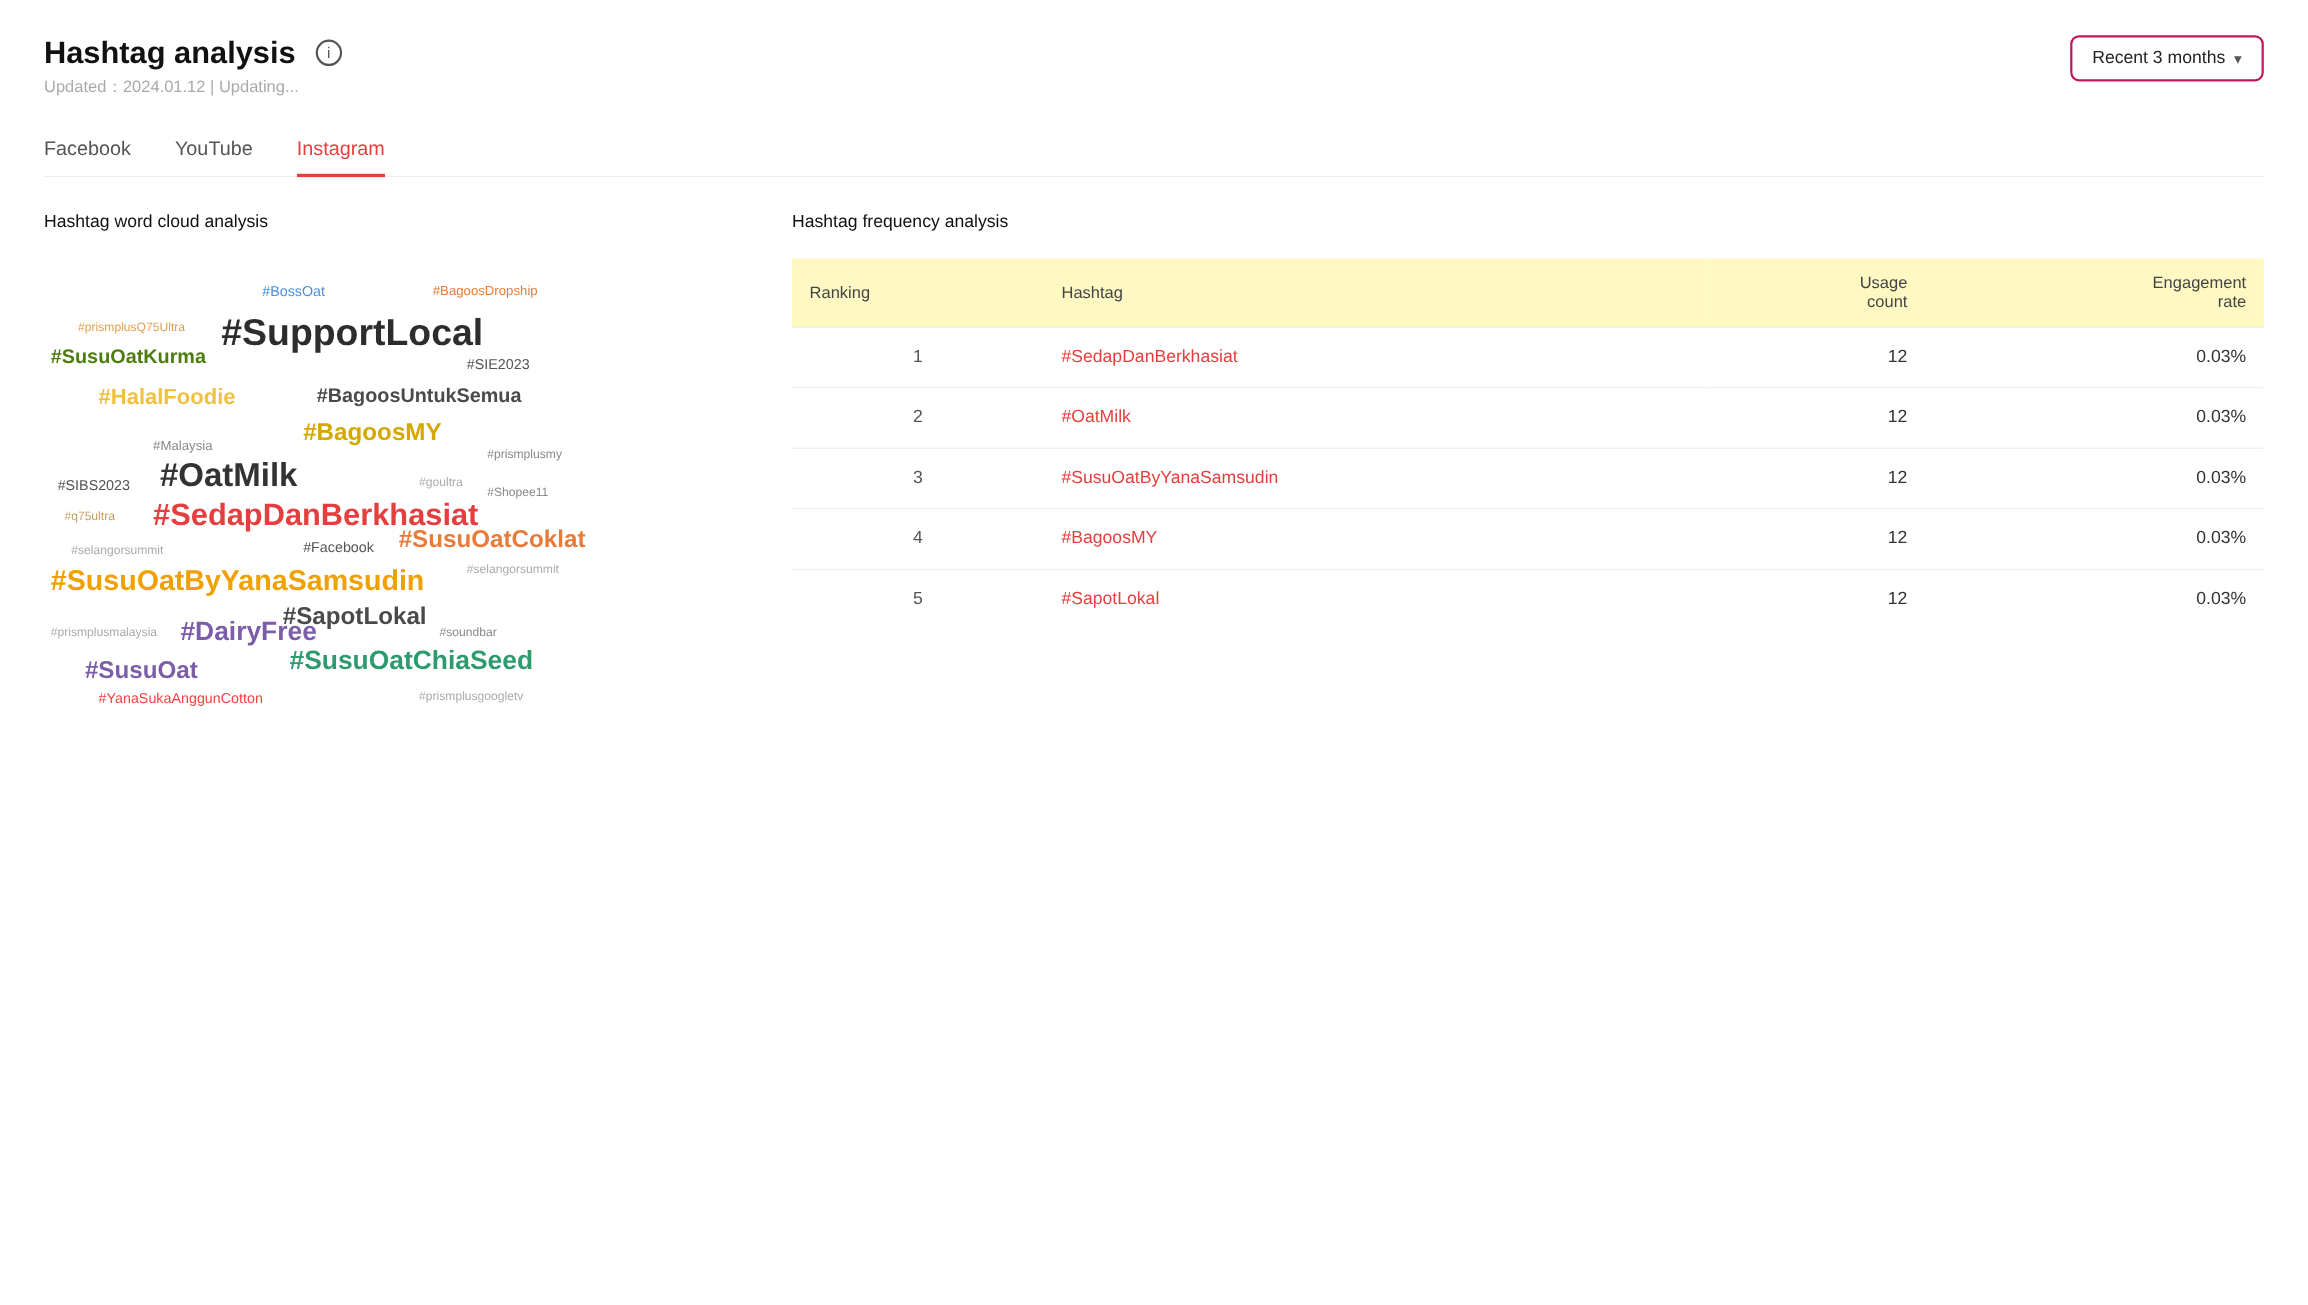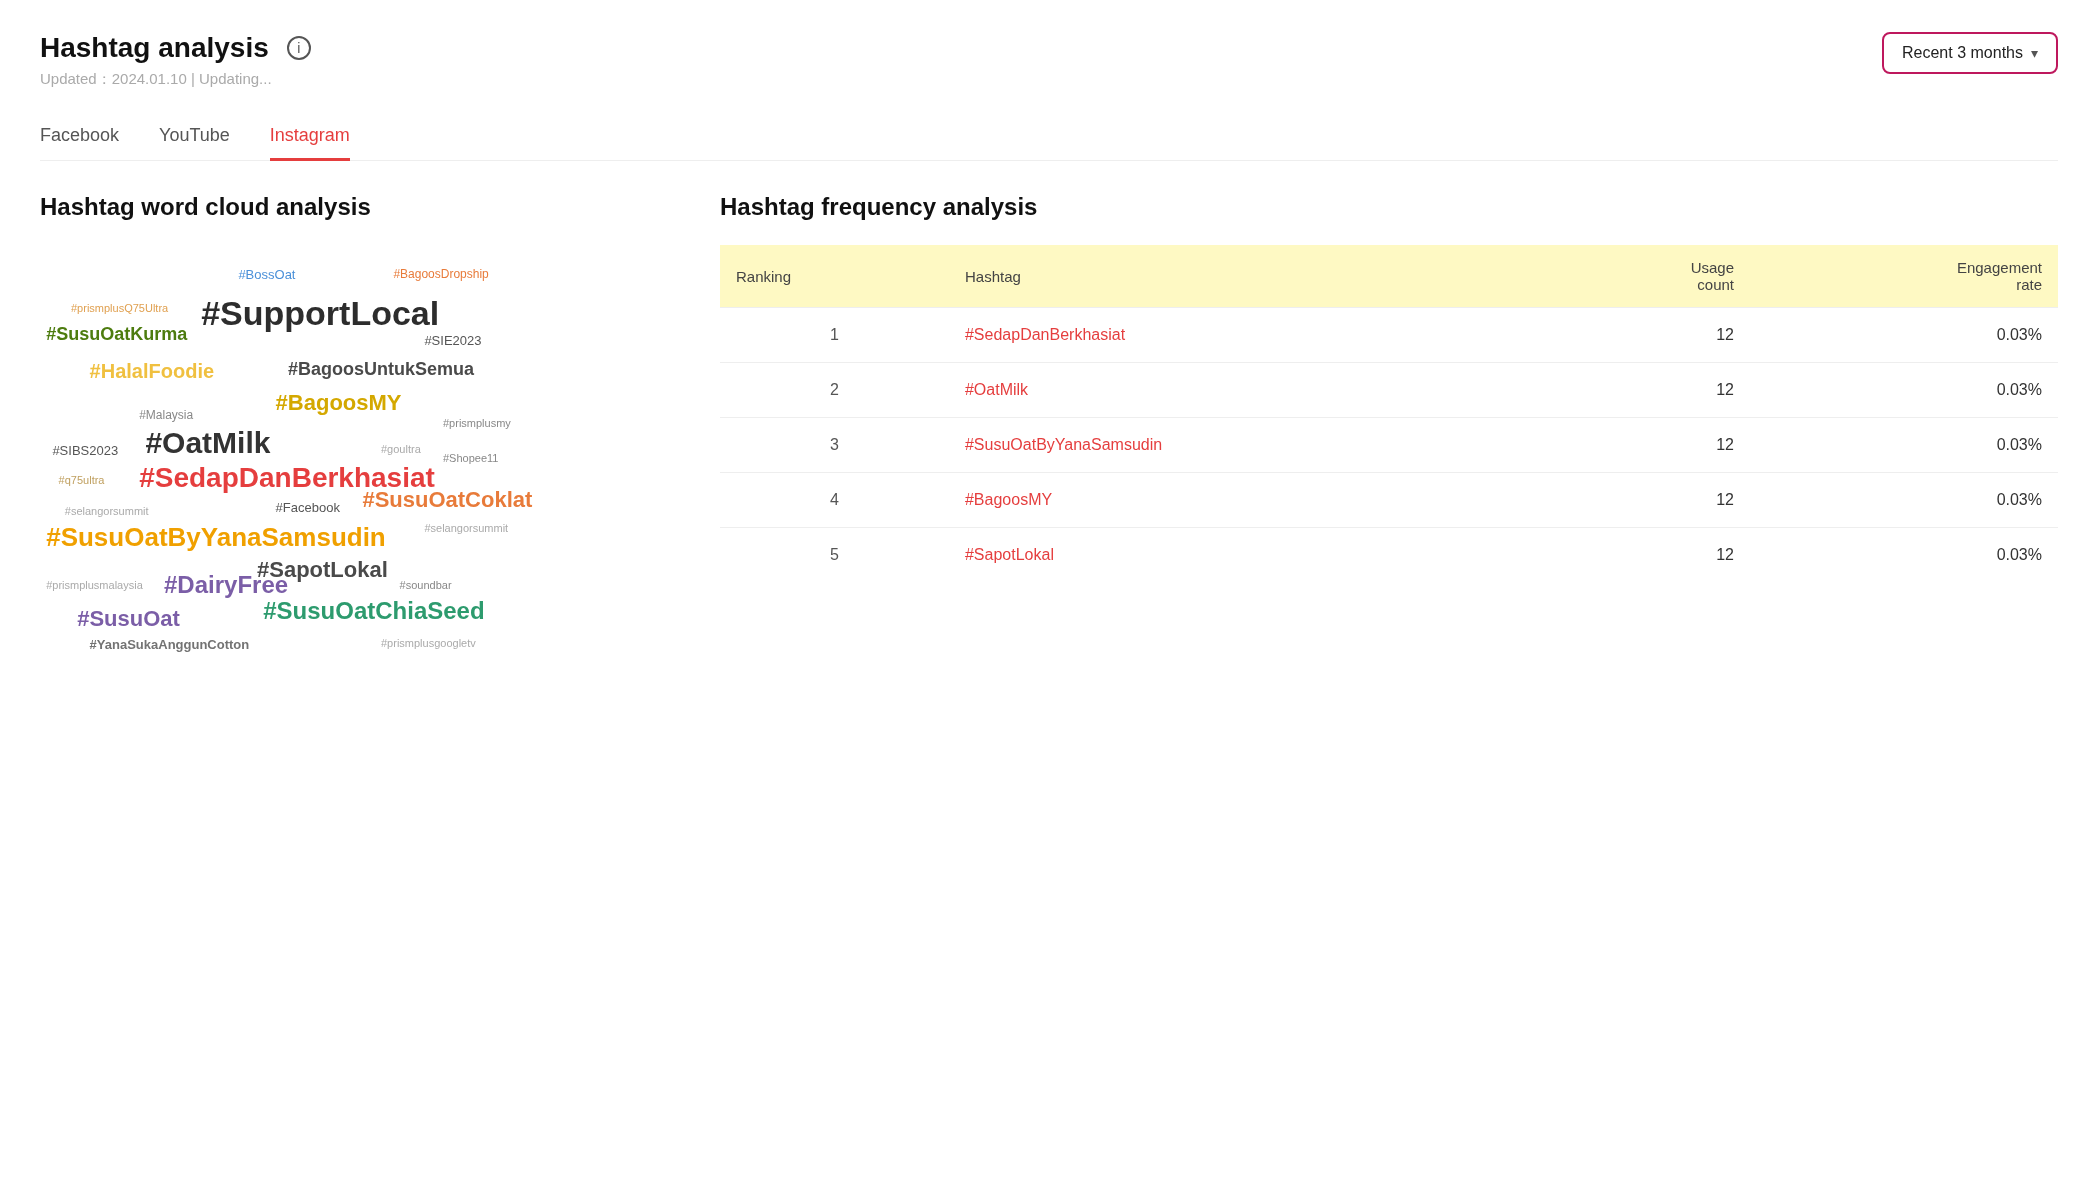--- a/index.html
+++ b/index.html
@@ -97,22 +97,22 @@
     .left-panel {
       flex: 1;
       max-width: 620px;
     }
 
     .right-panel {
       flex: 1;
     }
 
     .section-title {
-      font-size: 24px;
-      font-weight: 700;
+      font-size: 16px;
+      font-weight: 400;
       margin-bottom: 24px;
       color: #111;
     }
 
     
     .word-cloud {
       position: relative;
       height: 440px;
       width: 100%;
     }
@@ -172,21 +172,21 @@
   </style>
 </head>
 <body>
 
 <div class="header">
   <div>
     <div class="title-row">
       <h1 class="page-title">Hashtag analysis</h1>
       <span class="info-icon">i</span>
     </div>
-    <div class="updated-text">Updated：2024.01.10 | Updating...</div>
+    <div class="updated-text">Updated：2024.01.12 | Updating...</div>
   </div>
   <button class="date-filter">
     <span>Recent 3 months</span>
     <span class="chevron">▾</span>
   </button>
 </div>
 
 <div class="tabs">
   <div class="tab">Facebook</div>
   <div class="tab">YouTube</div>
@@ -218,21 +218,21 @@
         <span class="cloud-word" style="font-size: 13px; color: rgb(85, 85, 85); top: 58%; left: 38%; font-weight: 400;">#Facebook</span>
         <span class="cloud-word" style="font-size: 22px; color: rgb(232, 123, 58); top: 55%; left: 52%; font-weight: 600;">#SusuOatCoklat</span>
         <span class="cloud-word" style="font-size: 26px; color: rgb(240, 160, 0); top: 63%; left: 1%; font-weight: 700;">#SusuOatByYanaSamsudin</span>
         <span class="cloud-word" style="font-size: 11px; color: rgb(170, 170, 170); top: 63%; left: 62%; font-weight: 400;">#selangorsummit</span>
         <span class="cloud-word" style="font-size: 22px; color: rgb(74, 74, 74); top: 71%; left: 35%; font-weight: 600;">#SapotLokal</span>
         <span class="cloud-word" style="font-size: 11px; color: rgb(170, 170, 170); top: 76%; left: 1%; font-weight: 400;">#prismplusmalaysia</span>
         <span class="cloud-word" style="font-size: 24px; color: rgb(123, 94, 167); top: 74%; left: 20%; font-weight: 600;">#DairyFree</span>
         <span class="cloud-word" style="font-size: 11px; color: rgb(136, 136, 136); top: 76%; left: 58%; font-weight: 400;">#soundbar</span>
         <span class="cloud-word" style="font-size: 22px; color: rgb(123, 94, 167); top: 82%; left: 6%; font-weight: 600;">#SusuOat</span>
         <span class="cloud-word" style="font-size: 24px; color: rgb(45, 155, 110); top: 80%; left: 36%; font-weight: 600;">#SusuOatChiaSeed</span>
-        <span class="cloud-word" style="font-size: 13px; color: #737373; top: 89%; left: 8%; font-weight: 700;">#YanaSukaAnggunCotton</span>
+        <span class="cloud-word" style="font-size: 13px; color: #ef4444; top: 89%; left: 8%; font-weight: 400;">#YanaSukaAnggunCotton</span>
         <span class="cloud-word" style="font-size: 11px; color: rgb(170, 170, 170); top: 89%; left: 55%; font-weight: 400;">#prismplusgoogletv</span>
       </div>
   </div>
 
   <div class="right-panel">
     <h2 class="section-title">Hashtag frequency analysis</h2>
     <table class="freq-table">
       <thead>
         <tr>
           <th>Ranking</th>

